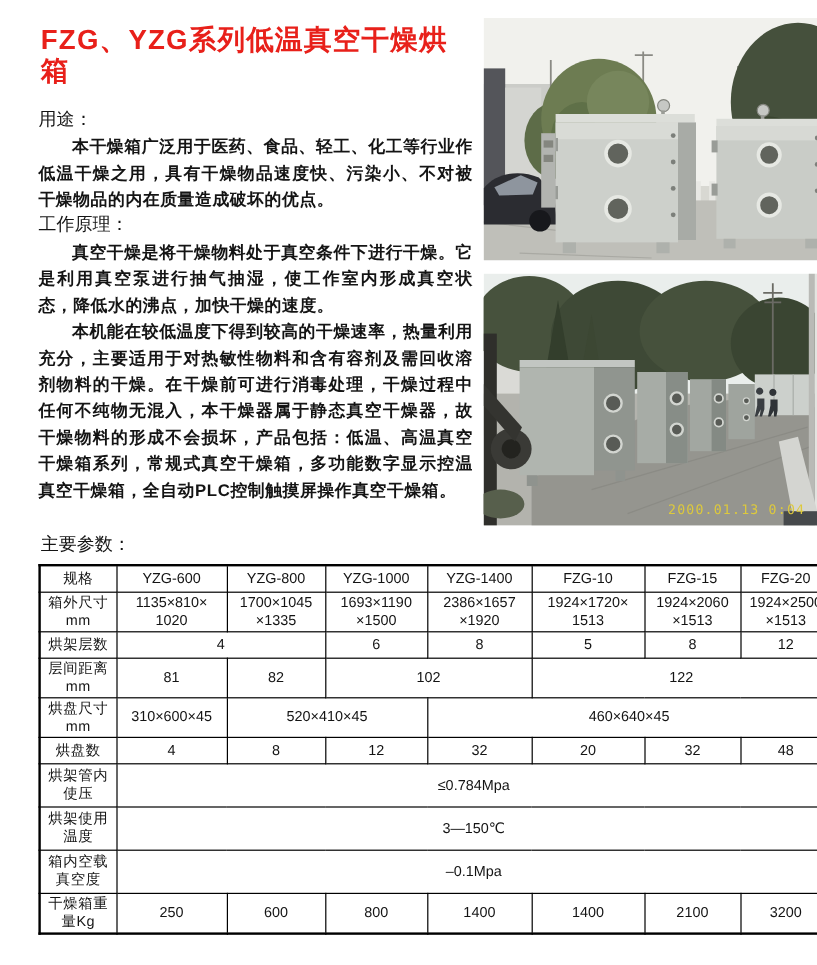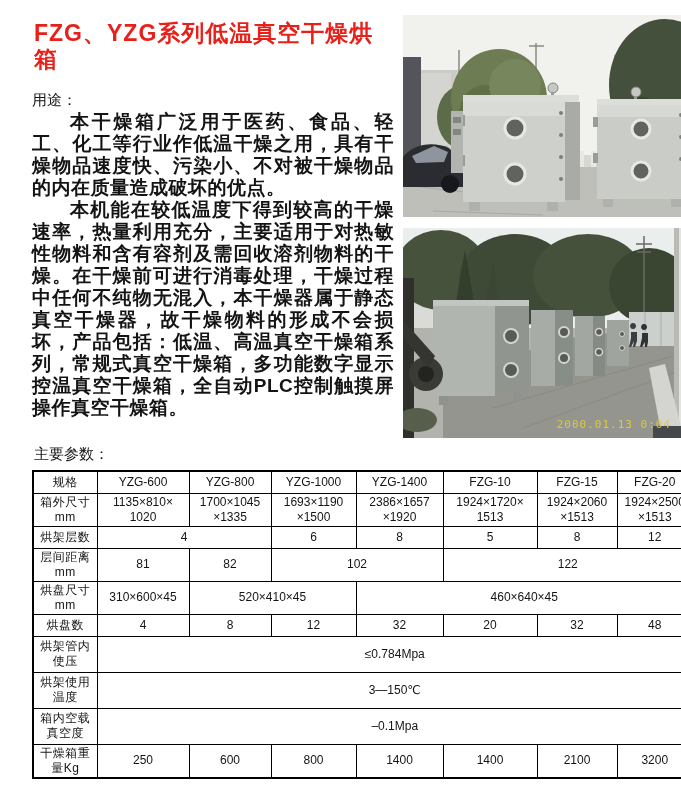--- a/index.html
+++ b/index.html
@@ -2,21 +2,21 @@
 <html><head>
 <meta charset="utf-8">
 <style>
   html,body{margin:0;padding:0;background:#ffffff;}
   body{width:681px;font-family:"Liberation Sans","DejaVu Sans",sans-serif;color:#141414;}
   .page{position:relative;width:681px;height:804px;box-sizing:border-box;padding:6px 8px 0 10px;overflow:hidden;background:#fff;margin-left:22px;}
   .content-row{display:flex;gap:9px;align-items:flex-start;}
   .text-col{width:362px;flex:0 0 auto;}
   h1.title{color:#e8201a;font-size:23px;font-weight:bold;margin:14px 0 16px 2px;letter-spacing:1px;line-height:1.15;}
   .sec-heading{font-size:15px;font-weight:normal;line-height:22px;}
-  p.sec-body{font-size:19px;font-weight:bold;line-height:22px;margin:0;text-align:justify;text-indent:2em;letter-spacing:0.5px;}
+  p.sec-body{font-size:14px;font-weight:bold;line-height:22px;margin:0;text-align:justify;text-indent:2em;letter-spacing:0.5px;}
   .photo-col{width:292px;flex:0 0 auto;display:flex;flex-direction:column;gap:11px;padding-top:9px;}
   .photo{position:relative;width:292px;line-height:0;}
   .photo svg{display:block;}
   .timestamp{position:absolute;right:24px;bottom:7px;line-height:12px;font-size:11px;font-weight:normal;color:#ddc93c;letter-spacing:1px;font-family:"DejaVu Sans Mono","Liberation Mono",monospace;}
   .params-heading{font-size:15px;font-weight:normal;margin:6px 0 6px 2px;line-height:20px;}
   table.specs{border-collapse:collapse;table-layout:fixed;width:662px;border:2px solid #000;}
   table.specs td{border:1px solid #000;text-align:center;vertical-align:middle;font-size:12px;line-height:1.25;padding:1px 2px;white-space:pre-line;overflow:hidden;}
   td.lbl{font-size:12.5px;letter-spacing:0.5px;}
   tr.rh{height:22px;} tr.rs{height:22px;padding-left:46px;} tr.rd{height:33px;} tr.rt{height:36px;padding-left:18px;} tr.rl{height:30px;}
 </style>
@@ -28,20 +28,24 @@
   <div class="content-row">
 
     <div class="text-col">
       <h1 class="title">FZG、YZG系列低温真空干燥烘箱</h1>
 
       <div class="section">
         <div class="sec-heading">用途：</div>
         <p class="sec-body">本干燥箱广泛用于医药、食品、轻工、化工等行业作低温干燥之用，具有干燥物品速度快、污染小、不对被干燥物品的内在质量造成破坏的优点。</p>
       </div>
 
+      <div class="section">
+        <div class="sec-heading">工作原理：</div>
+        <p class="sec-body">真空干燥是将干燥物料处于真空条件下进行干燥。它是利用真空泵进行抽气抽湿，使工作室内形成真空状态，降低水的沸点，加快干燥的速度。</p>
+      </div>
 
       <div class="section">
         <p class="sec-body">本机能在较低温度下得到较高的干燥速率，热量利用充分，主要适用于对热敏性物料和含有容剂及需回收溶剂物料的干燥。在干燥前可进行消毒处理，干燥过程中任何不纯物无混入，本干燥器属于静态真空干燥器，故干燥物料的形成不会损坏，产品包括：低温、高温真空干燥箱系列，常规式真空干燥箱，多功能数字显示控温真空干燥箱，全自动PLC控制触摸屏操作真空干燥箱。</p>
       </div>
     </div>
 
     <div class="photo-col">
 
       <div class="photo">
         <svg width="292" height="202" viewBox="0 0 292 202">

